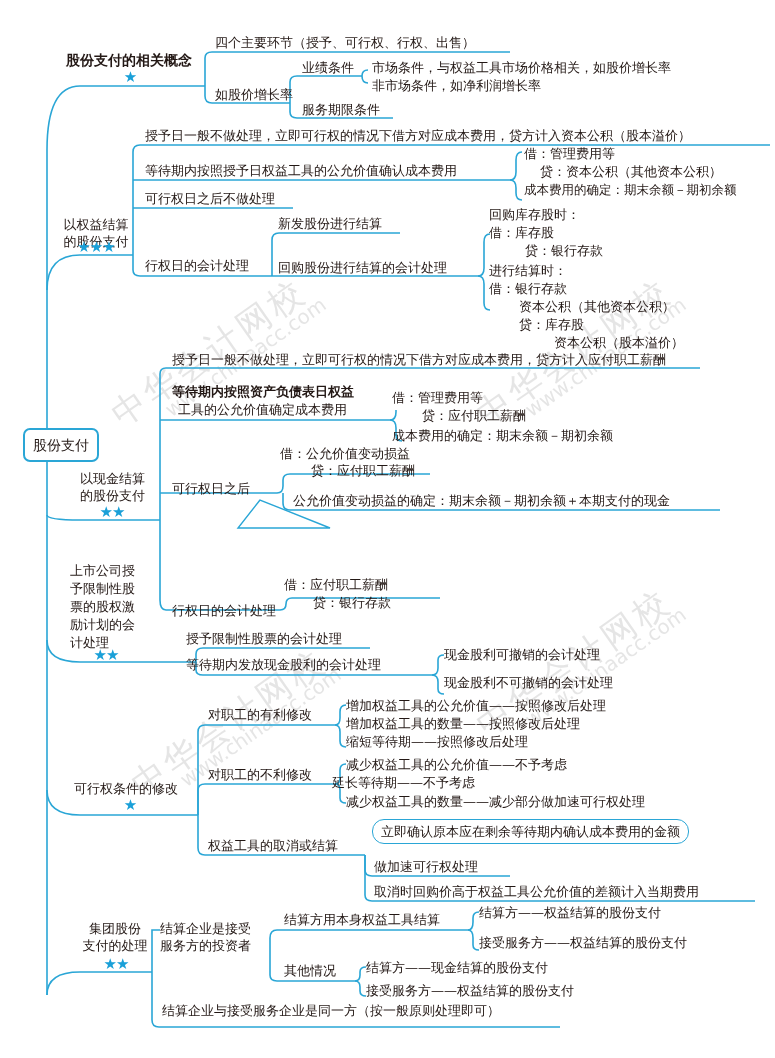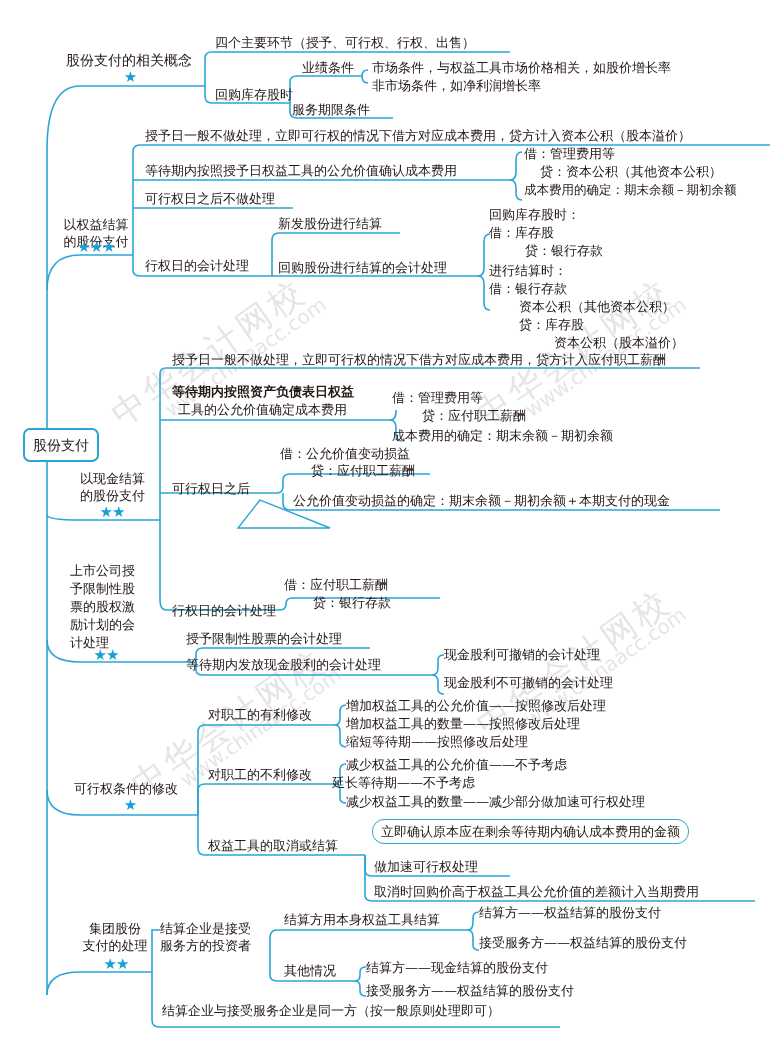--- a/index.html
+++ b/index.html
@@ -95,28 +95,28 @@
       <path d="M270 955 L270 975 Q270 981 277 981 L355 981"></path>
       <path d="M468 930 Q473 930 473 922 L473 918 Q473 912 479 912"></path>
       <path d="M468 930 Q473 930 473 938 L473 945 Q473 950 479 950"></path>
       <path d="M355 981 Q360 981 360 975 L360 972 Q360 967 366 967"></path>
       <path d="M355 981 Q360 981 360 987 L360 991 Q360 996 366 996"></path>
     </g>
   </svg>
 
   <div class="root">股份支付</div>
 
-  <div class="t" style="left:66px;top:52px;font-size:14px;">股份支付的相关概念</div>
+  <div class="t" style="left:66px;top:52px;font-size:14px;font-weight:bold;">股份支付的相关概念</div>
   <div class="stars" style="left:110px;top:70px;width:40px;">★</div>
   <div class="t" style="left:215px;top:35px;">四个主要环节（授予、可行权、行权、出售）</div>
-  <div class="t" style="left:215px;top:87px;">回购库存股时</div>
+  <div class="t" style="left:215px;top:87px;">如股价增长率</div>
   <div class="t" style="left:302px;top:60px;">业绩条件</div>
   <div class="t" style="left:372px;top:60px;">市场条件，与权益工具市场价格相关，如股价增长率</div>
   <div class="t" style="left:372px;top:78px;">非市场条件，如净利润增长率</div>
-  <div class="t" style="left:292px;top:102px;">服务期限条件</div>
+  <div class="t" style="left:302px;top:102px;">服务期限条件</div>
 
   <div class="tl" style="left:57px;top:216px;width:78px;">
     <div>以权益结算</div>
     <div>的股份支付</div>
   </div>
   <div class="stars" style="left:66px;top:240px;width:60px;">★★★</div>
   <div class="t" style="left:145px;top:128px;">授予日一般不做处理，立即可行权的情况下借方对应成本费用，贷方计入资本公积（股本溢价）</div>
   <div class="t" style="left:145px;top:163px;">等待期内按照授予日权益工具的公允价值确认成本费用</div>
   <div class="t" style="left:524px;top:146px;">借：管理费用等</div>
   <div class="t" style="left:540px;top:164px;">贷：资本公积（其他资本公积）</div>

